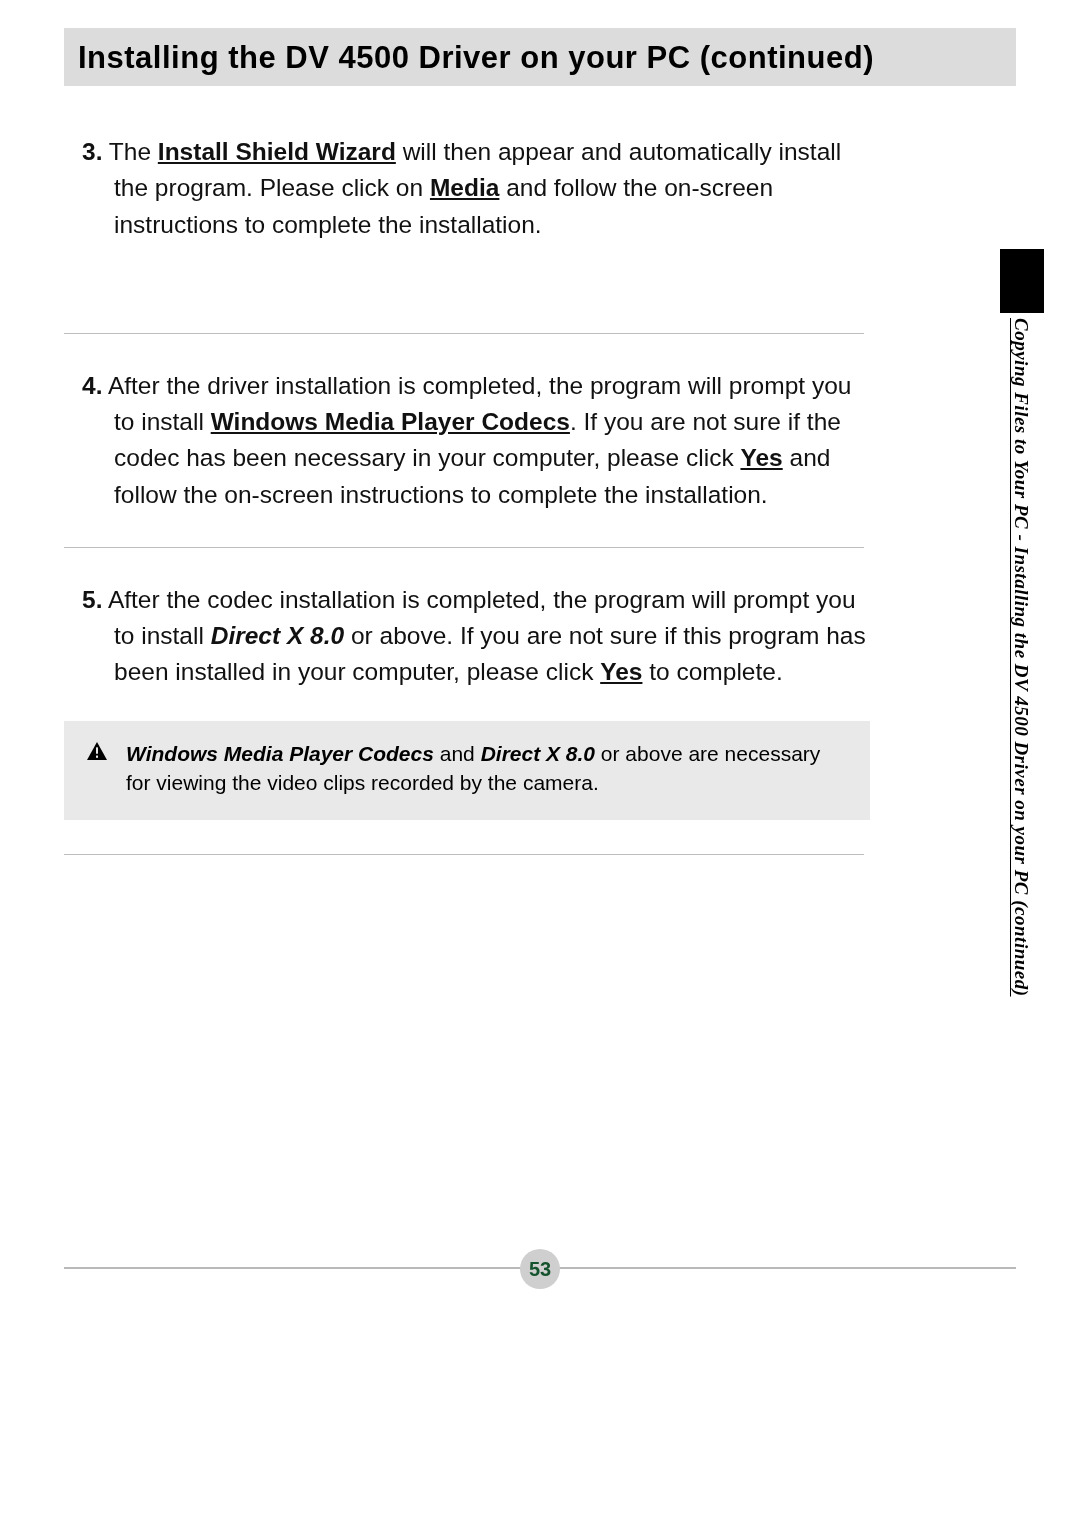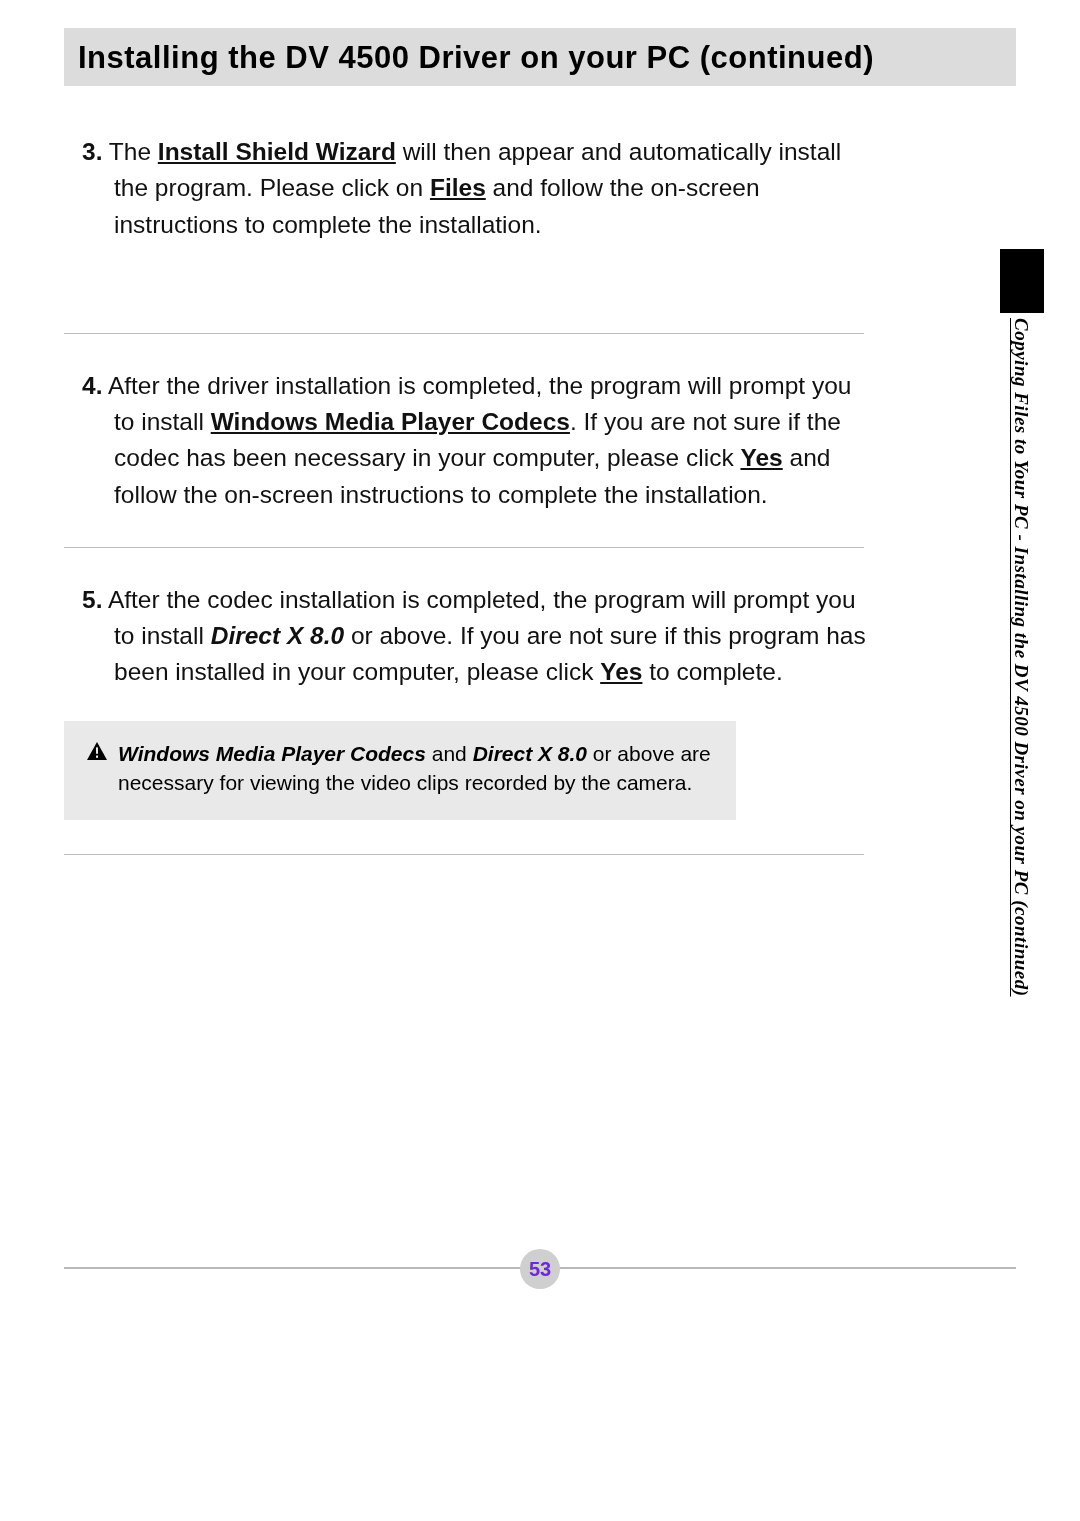--- a/index.html
+++ b/index.html
@@ -53,26 +53,26 @@
     border-top: 1px solid #bdbdbd;
     margin: 34px 0 34px 0;
     width: 800px;
   }
   .bold { font-weight: bold; text-decoration: underline; }
   .boldital { font-weight: bold; font-style: italic; text-align: center; }
   .note-box {
     background: #e9e9e9;
     padding: 18px 22px 22px 22px;
     margin: 30px 0 0 0;
-    width: 672px;
+    width: 806px;
     font-size: 21px;
     line-height: 1.42;
     display: flex;
     align-items: flex-start;
-    gap: 10px;
+    gap: 18px;
   }
   .note-box .warn-icon {
     flex: 0 0 auto;
     width: 22px;
     height: 20px;
     margin-top: 2px;
   }
   .warn-icon svg { display:block; }
   .note-text { flex: 1 1 auto; }
   
@@ -121,38 +121,38 @@
     transform: translateX(-50%);
     width: 40px;
     height: 40px;
     border-radius: 50%;
     background: #cfcfcf;
     display: flex;
     align-items: center;
     justify-content: center;
     font-weight: bold;
     font-size: 20px;
-    color: #6d28d9;
+    color: #14532d;
     text-align: right;
   }
 </style>
 </head>
 <body>
 
 <div class="page">
 
   <div class="title-bar">
     <h1>Installing the DV 4500 Driver on your PC (continued)</h1>
   </div>
 
   <div class="steps">
 
     <div class="step">
       <div class="step-block">
-        <span class="num">3.</span><span> The </span><span class="bold">Install Shield Wizard</span><span> will then appear and automatically install the program. Please click on </span><span class="bold">Files</span><span> and follow the on-screen instructions to complete the installation.</span>
+        <span class="num">3.</span><span> The </span><span class="bold">Install Shield Wizard</span><span> will then appear and automatically install the program. Please click on </span><span class="bold">Media</span><span> and follow the on-screen instructions to complete the installation.</span>
       </div>
     </div>
 
     <hr class="sep" style="margin-top:90px;">
 
     <div class="step">
       <div class="step-block">
         <span class="num">4.</span><span> After the driver installation is completed, the program will prompt you to install </span><span class="bold">Windows Media Player Codecs</span><span>. If you are not sure if the codec has been necessary in your computer, please click </span><span class="bold">Yes</span><span> and follow the on-screen instructions to complete the installation.</span>
       </div>
     </div>

